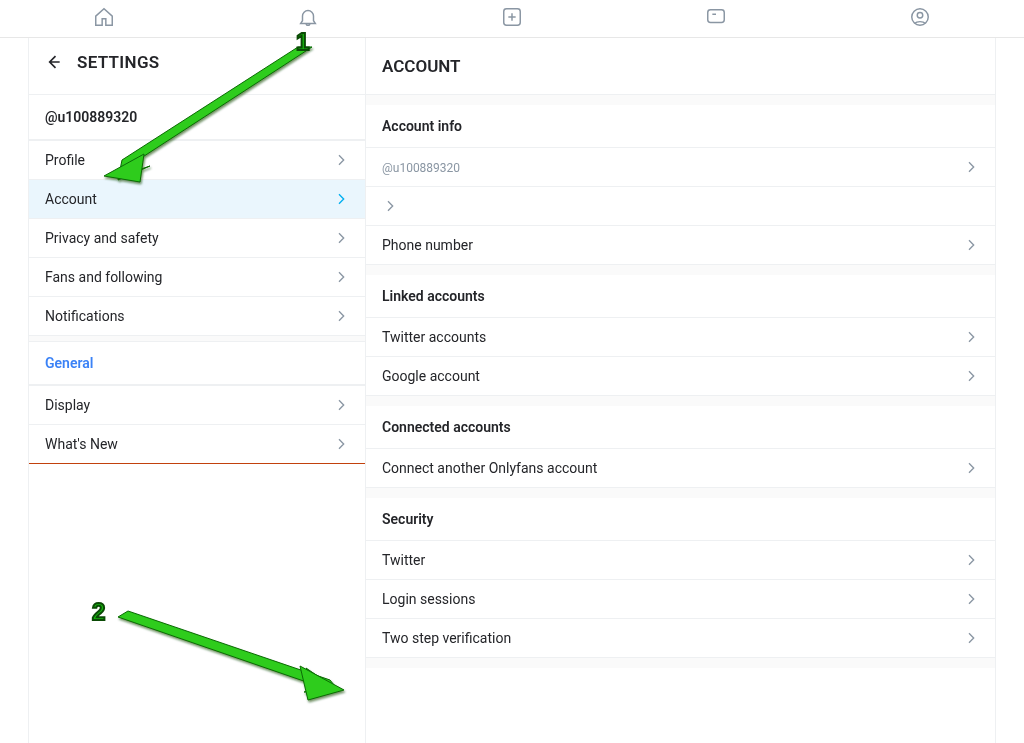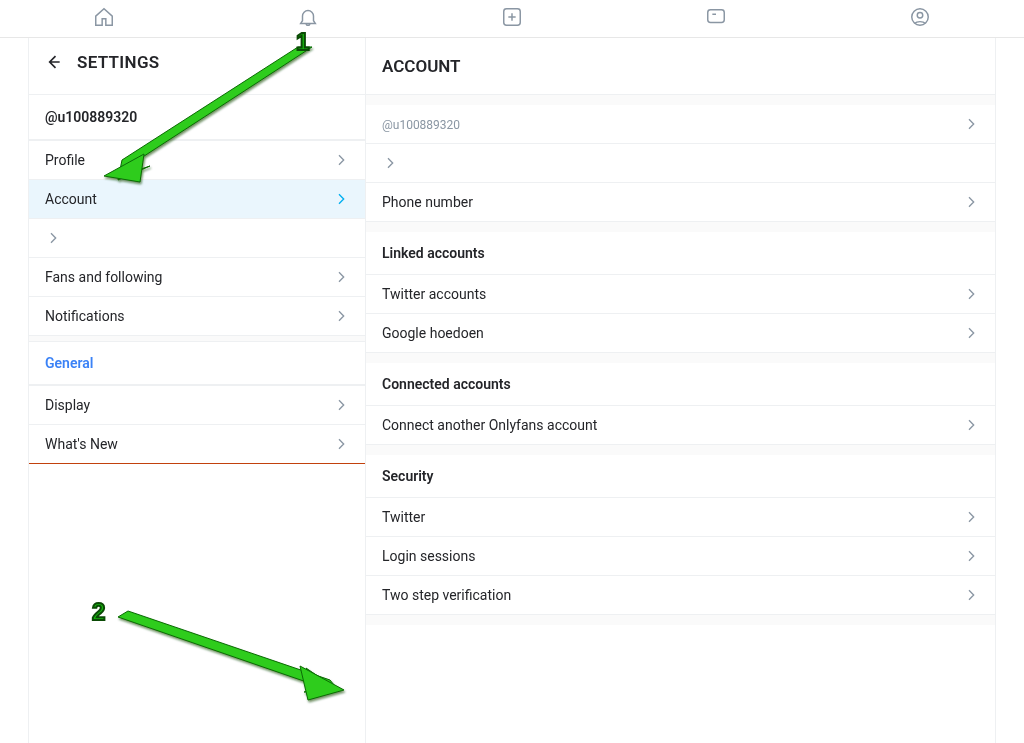--- a/index.html
+++ b/index.html
@@ -208,20 +208,21 @@
           <path d="M9 5 L16 12 L9 19"></path>
         </svg>
     </div>
     <div class="nav-item active">
       <span class="label">Account</span>
       <svg class="chevron" viewBox="0 0 24 24">
           <path d="M9 5 L16 12 L9 19"></path>
         </svg>
     </div>
     <div class="nav-item">
+      <span class="label">Privacy and safety</span>
       <svg class="chevron" viewBox="0 0 24 24">
           <path d="M9 5 L16 12 L9 19"></path>
         </svg>
     </div>
     <div class="nav-item">
       <span class="label">Fans and following</span>
       <svg class="chevron" viewBox="0 0 24 24">
           <path d="M9 5 L16 12 L9 19"></path>
         </svg>
     </div>
@@ -246,20 +247,21 @@
       <svg class="chevron" viewBox="0 0 24 24">
           <path d="M9 5 L16 12 L9 19"></path>
         </svg>
     </div>
   </div>
 
   <div class="main">
     <div class="main-header">ACCOUNT</div>
     <div class="group-gap"></div>
 
+    <div class="group-title">Account info</div>
 
     <div class="row">
       <div class="row-text">
         <div class="row-sub">@u100889320</div>
       </div>
       <svg class="chevron" viewBox="0 0 24 24">
           <path d="M9 5 L16 12 L9 19"></path>
         </svg>
     </div>
     <div class="row">
@@ -281,21 +283,21 @@
     <div class="row">
       <div class="row-text">
           <div class="row-label">Twitter accounts</div>
         </div>
       <svg class="chevron" viewBox="0 0 24 24">
           <path d="M9 5 L16 12 L9 19"></path>
         </svg>
     </div>
     <div class="row">
       <div class="row-text">
-          <div class="row-label">Google hoedoen</div>
+          <div class="row-label">Google account</div>
         </div>
       <svg class="chevron" viewBox="0 0 24 24">
           <path d="M9 5 L16 12 L9 19"></path>
         </svg>
     </div>
 
     <div class="group-gap"></div>
     <div class="group-title">Connected accounts</div>
     <div class="row">
       <div class="row-text">

